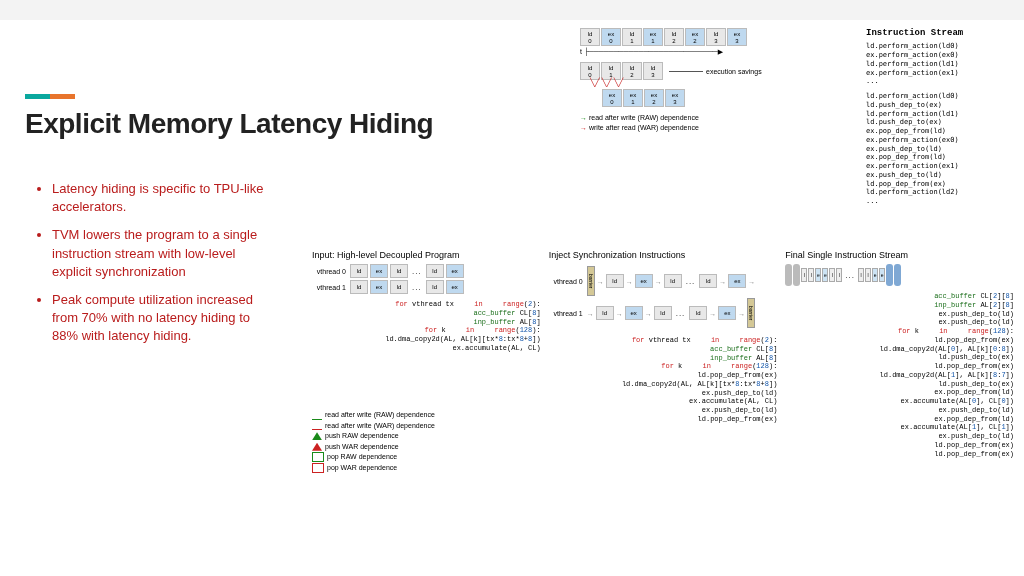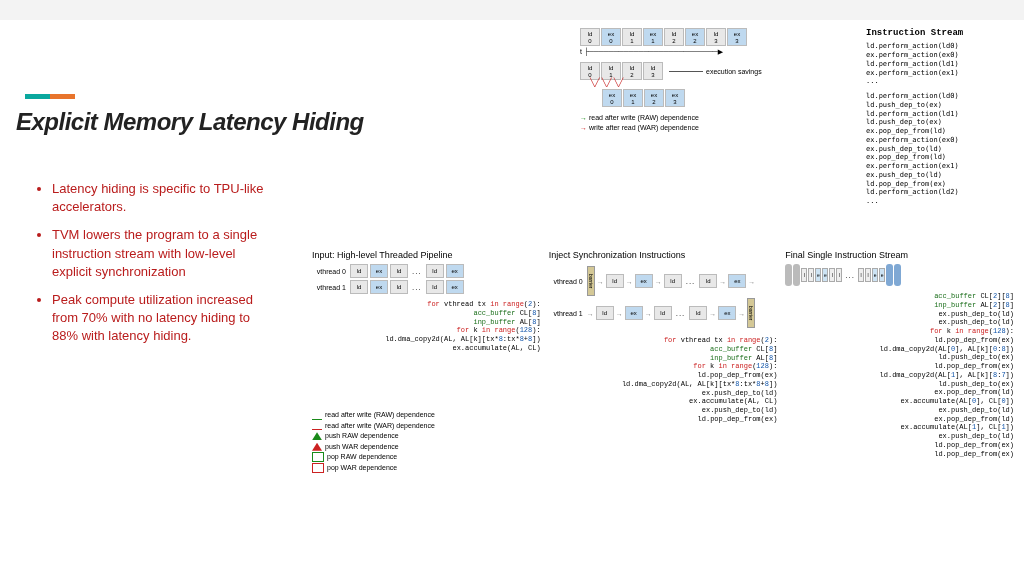--- a/index.html
+++ b/index.html
@@ -1,19 +1,19 @@
 <!DOCTYPE html>
 <html><head>
 <meta charset="utf-8">
 <style>
   * { margin: 0; padding: 0; box-sizing: border-box; }
   body { width: 1024px; height: 576px; background: #fff; font-family: Arial, Helvetica, sans-serif; overflow: hidden; position: relative; }
   .header-bar { position: absolute; top: 0; left: 0; right: 0; height: 20px; background: #f3f3f3; }
   .accent-bar { position: absolute; top: 94px; left: 25px; width: 50px; height: 5px; background: linear-gradient(to right, #0aa89e 50%, #e8742c 50%); }
-  .title { position: absolute; top: 108px; left: 16px; font-size: 24px; font-weight: 700; color: #222; letter-spacing: -0.5px; font-style: italic; }
+  .title { position: absolute; top: 108px; left: 25px; font-size: 28px; font-weight: 700; color: #222; letter-spacing: -0.5px; }
   .bullets { position: absolute; top: 180px; left: 38px; width: 240px; font-size: 13px; color: #b91c1c; line-height: 1.4; }
   .bullets li { margin-bottom: 10px; list-style: disc; margin-left: 14px; }
 
   
   .top-diagrams { position: absolute; top: 28px; left: 580px; right: 10px; font-size: 8px; }
   .mono-label, .dae-label, .instr-label { font-weight: 600; font-size: 9px; margin-bottom: 3px; }
   .pipeline-row { display: flex; gap: 1px; align-items: center; }
   .stage { width: 20px; height: 18px; display: inline-flex; flex-direction: column; align-items: center; justify-content: center; font-size: 6px; line-height: 1; border: 1px solid #bbb; }
   .stage.ld { background: #e8e8e8; }
   .stage.ex { background: #bfd9ef; }
@@ -36,21 +36,21 @@
   .vth-row { display: flex; align-items: center; gap: 2px; margin: 2px 0; }
   .vth-lbl { font-size: 7px; width: 34px; text-align: right; margin-right: 2px; }
   .mini-stage { width: 18px; height: 14px; border: 1px solid #bbb; display: inline-flex; align-items: center; justify-content: center; font-size: 6px; }
   .mini-stage.ld { background: #e8e8e8; }
   .mini-stage.ex { background: #bfd9ef; }
   .dots { font-size: 8px; margin: 0 2px; letter-spacing: 1px; }
   .barrier { width: 8px; height: 30px; background: #d4c896; font-size: 5px; writing-mode: vertical-lr; text-align: center; border: 1px solid #999; display: inline-flex; align-items: center; justify-content: center; }
   .arrow-sm { font-size: 7px; color: #888; }
 
   .code { font-family: "Courier New", monospace; font-size: 7px; line-height: 1.25; margin-top: 6px; white-space: pre; text-align: right; }
-  .kw { color: #c22; }
+  .kw { color: #c22; margin-left: 16px; }
   .var { color: #1a6e1a; }
   .num { color: #15a; }
 
   .legend2 { position: absolute; top: 410px; left: 312px; font-size: 7px; line-height: 1.5; }
   .legend2 .item::before { content: ""; display: inline-block; width: 10px; height: 8px; margin-right: 3px; vertical-align: middle; }
   .legend2 .raw-arr::before { border-bottom: 1px solid #1a8a1a; }
   .legend2 .war-arr::before { border-bottom: 1px solid #c22; }
   .legend2 .push-raw::before { background: #1a8a1a; clip-path: polygon(50% 0, 100% 100%, 0 100%); }
   .legend2 .push-war::before { background: #c22; clip-path: polygon(50% 0, 100% 100%, 0 100%); }
   .legend2 .pop-raw::before { background: #fff; border: 1px solid #1a8a1a; }
@@ -179,21 +179,21 @@
 ex.perform_action(ex1)
 ex.push_dep_to(ld)
 ld.pop_dep_from(ex)
 ld.perform_action(ld2)
 ...</pre>
 </div>
 
 <div class="panels">
 
   <div class="panel">
-    <div class="panel-title">Input: High-level Threaded Pipeline</div>
+    <div class="panel-title">Input: High-level Decoupled Program</div>
     <div class="vth-row">
         <span class="vth-lbl">vthread 0</span>
       <span class="mini-stage ld">ld</span>
         <span class="mini-stage ex">ex</span>
         <span class="mini-stage ld">ld</span>
         <span class="dots">...</span>
         <span class="mini-stage ld">ld</span>
         <span class="mini-stage ex">ex</span>
     </div>
     <div class="vth-row">

